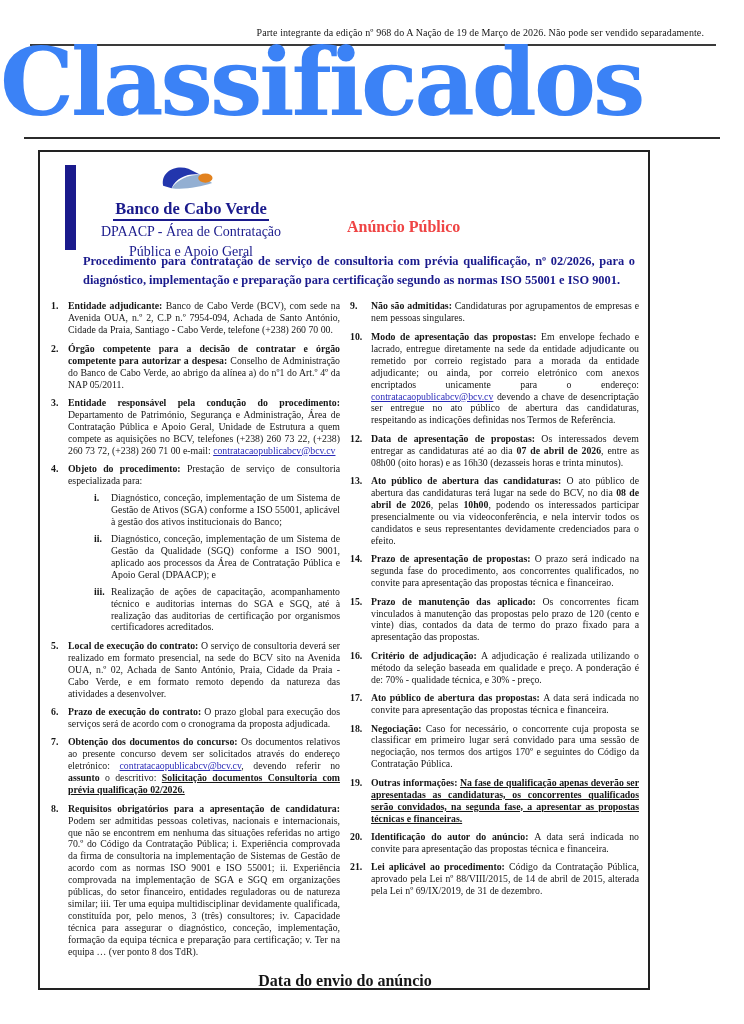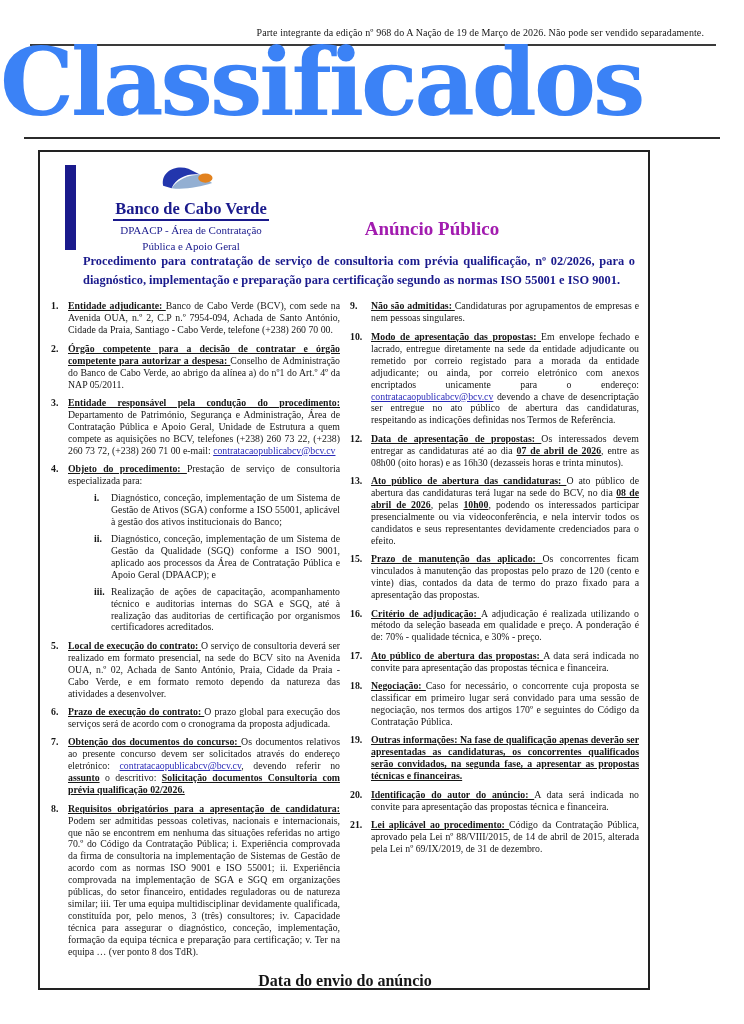--- a/index.html
+++ b/index.html
@@ -52,45 +52,45 @@
   .logo-block{position:absolute;left:14px;top:0;width:230px;}
   .logo-bar{position:absolute;left:0;top:3px;width:11px;height:85px;background:var(--navy);}
   .logo-content{margin-left:26px;text-align:center;width:200px;}
   .logo-art{display:block;margin:0 auto;width:86px;height:38px;}
   .logo-name{
     display:inline-block;
     color:var(--navy);font-weight:bold;font-size:16.5px;
     border-bottom:2px solid var(--navy);
     padding:0 2px 1px;line-height:1.1;white-space:nowrap;
   }
-  .logo-dept{color:var(--navy);font-size:11px;line-height:1.3;margin-top:2px;}
+  .logo-dept{color:var(--navy);font-size:14px;line-height:1.3;margin-top:2px;}
   .anuncio-heading{
     position:absolute;top:56px;left:296px;width:170px;
-    text-align:center;font-weight:bold;font-size:19px;color:#a21caf;
+    text-align:left;font-weight:bold;font-size:16px;color:#ef4444;
   }
   .intro{
     flex:none;
     margin:4px 4px 6px 32px;
     text-align:justify;
     font-weight:bold;
     color:var(--navy);
     font-size:12.4px;
     line-height:1.55;
   }
   .columns{
     flex:none;
     display:flex;gap:10px;
     margin-top:4px;
   }
   .col{flex:1;font-size:9.8px;line-height:1.22;min-width:0;}
   .item{display:flex;margin-bottom:6.5px;}
   .item > .num{flex:0 0 17px;font-weight:bold;}
   .col-right .item > .num{flex:0 0 21px;}
   .item > .body{flex:1;text-align:justify;min-width:0;}
-  .seg-b{font-weight:bold;text-decoration:underline;}
+  .seg-b{font-weight:bold;}
   .seg-bu{font-weight:bold;text-decoration:underline;}
   .seg-l{color:var(--link);text-decoration:underline;cursor:pointer;}
   .subitem{display:flex;margin:5px 0 0 26px;}
   .subitem > .num{flex:0 0 17px;font-weight:bold;}
   .subitem > .body{flex:1;text-align:justify;}
   .date-block{
     margin-top:auto;
     flex:none;text-align:center;
     font-size:16px;line-height:1.35;
     padding-top:6px;
@@ -188,20 +188,24 @@
         </div>
         <div class="item">
           <span class="num">12.</span>
           <div class="body"><span class="seg-b">Data de apresentação de propostas: </span><span>Os interessados devem entregar as candidaturas até ao dia </span><span class="seg-b">07 de abril de 2026</span><span>, entre as 08h00 (oito horas) e as 16h30 (dezasseis horas e trinta minutos).</span></div>
         </div>
         <div class="item">
           <span class="num">13.</span>
           <div class="body"><span class="seg-b">Ato público de abertura das candidaturas: </span><span>O ato público de abertura das candidaturas terá lugar na sede do BCV, no dia </span><span class="seg-b">08 de abril de 2026</span><span>, pelas </span><span class="seg-b">10h00</span><span>, podendo os interessados participar presencialmente ou via videoconferência, e nela intervir todos os candidatos e seus representantes devidamente credenciados para o efeito.</span></div>
         </div>
         <div class="item">
+          <span class="num">14.</span>
+          <div class="body"><span class="seg-b">Prazo de apresentação de propostas: </span><span>O prazo será indicado na segunda fase do procedimento, aos concorrentes qualificados, no convite para apresentação das propostas técnica e financeirao.</span></div>
+        </div>
+        <div class="item">
           <span class="num">15.</span>
           <div class="body"><span class="seg-b">Prazo de manutenção das aplicado: </span><span>Os concorrentes ficam vinculados à manutenção das propostas pelo prazo de 120 (cento e vinte) dias, contados da data de termo do prazo fixado para a apresentação das propostas.</span></div>
         </div>
         <div class="item">
           <span class="num">16.</span>
           <div class="body"><span class="seg-b">Critério de adjudicação: </span><span>A adjudicação é realizada utilizando o método da seleção baseada em qualidade e preço. A ponderação é de: 70% - qualidade técnica, e 30% - preço.</span></div>
         </div>
         <div class="item">
           <span class="num">17.</span>
           <div class="body"><span class="seg-b">Ato público de abertura das propostas: </span><span>A data será indicada no convite para apresentação das propostas técnica e financeira.</span></div>

